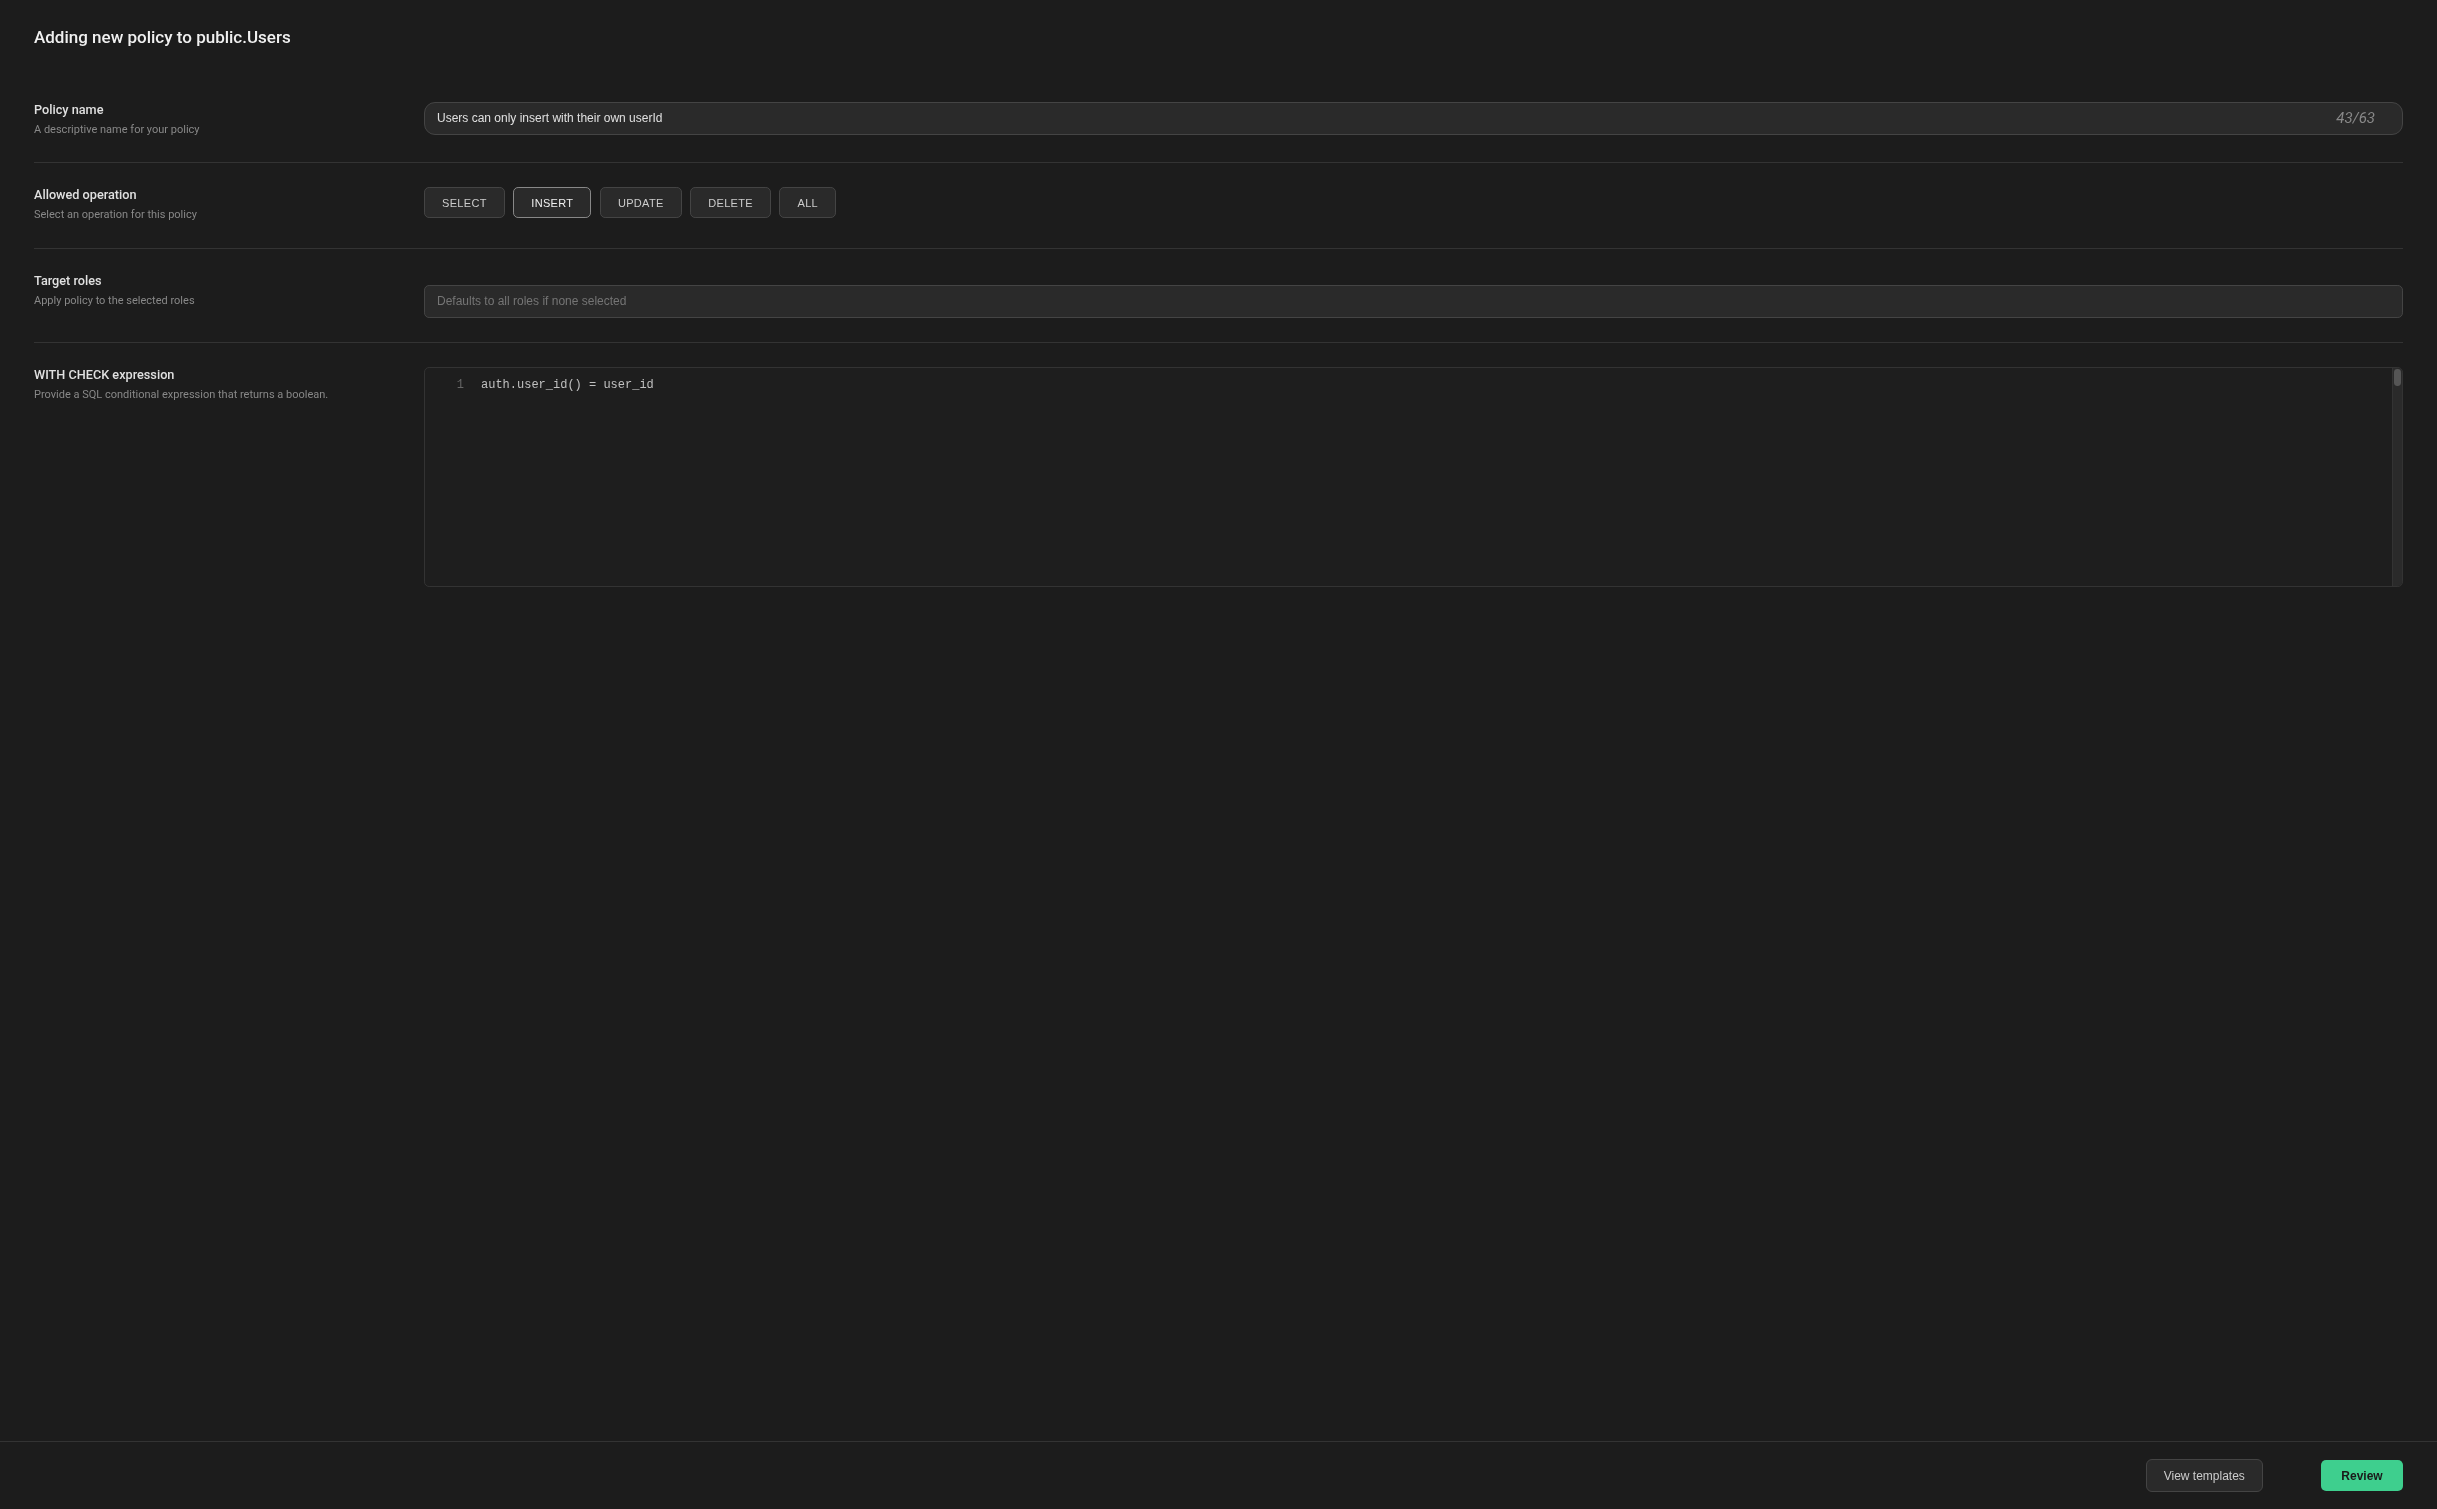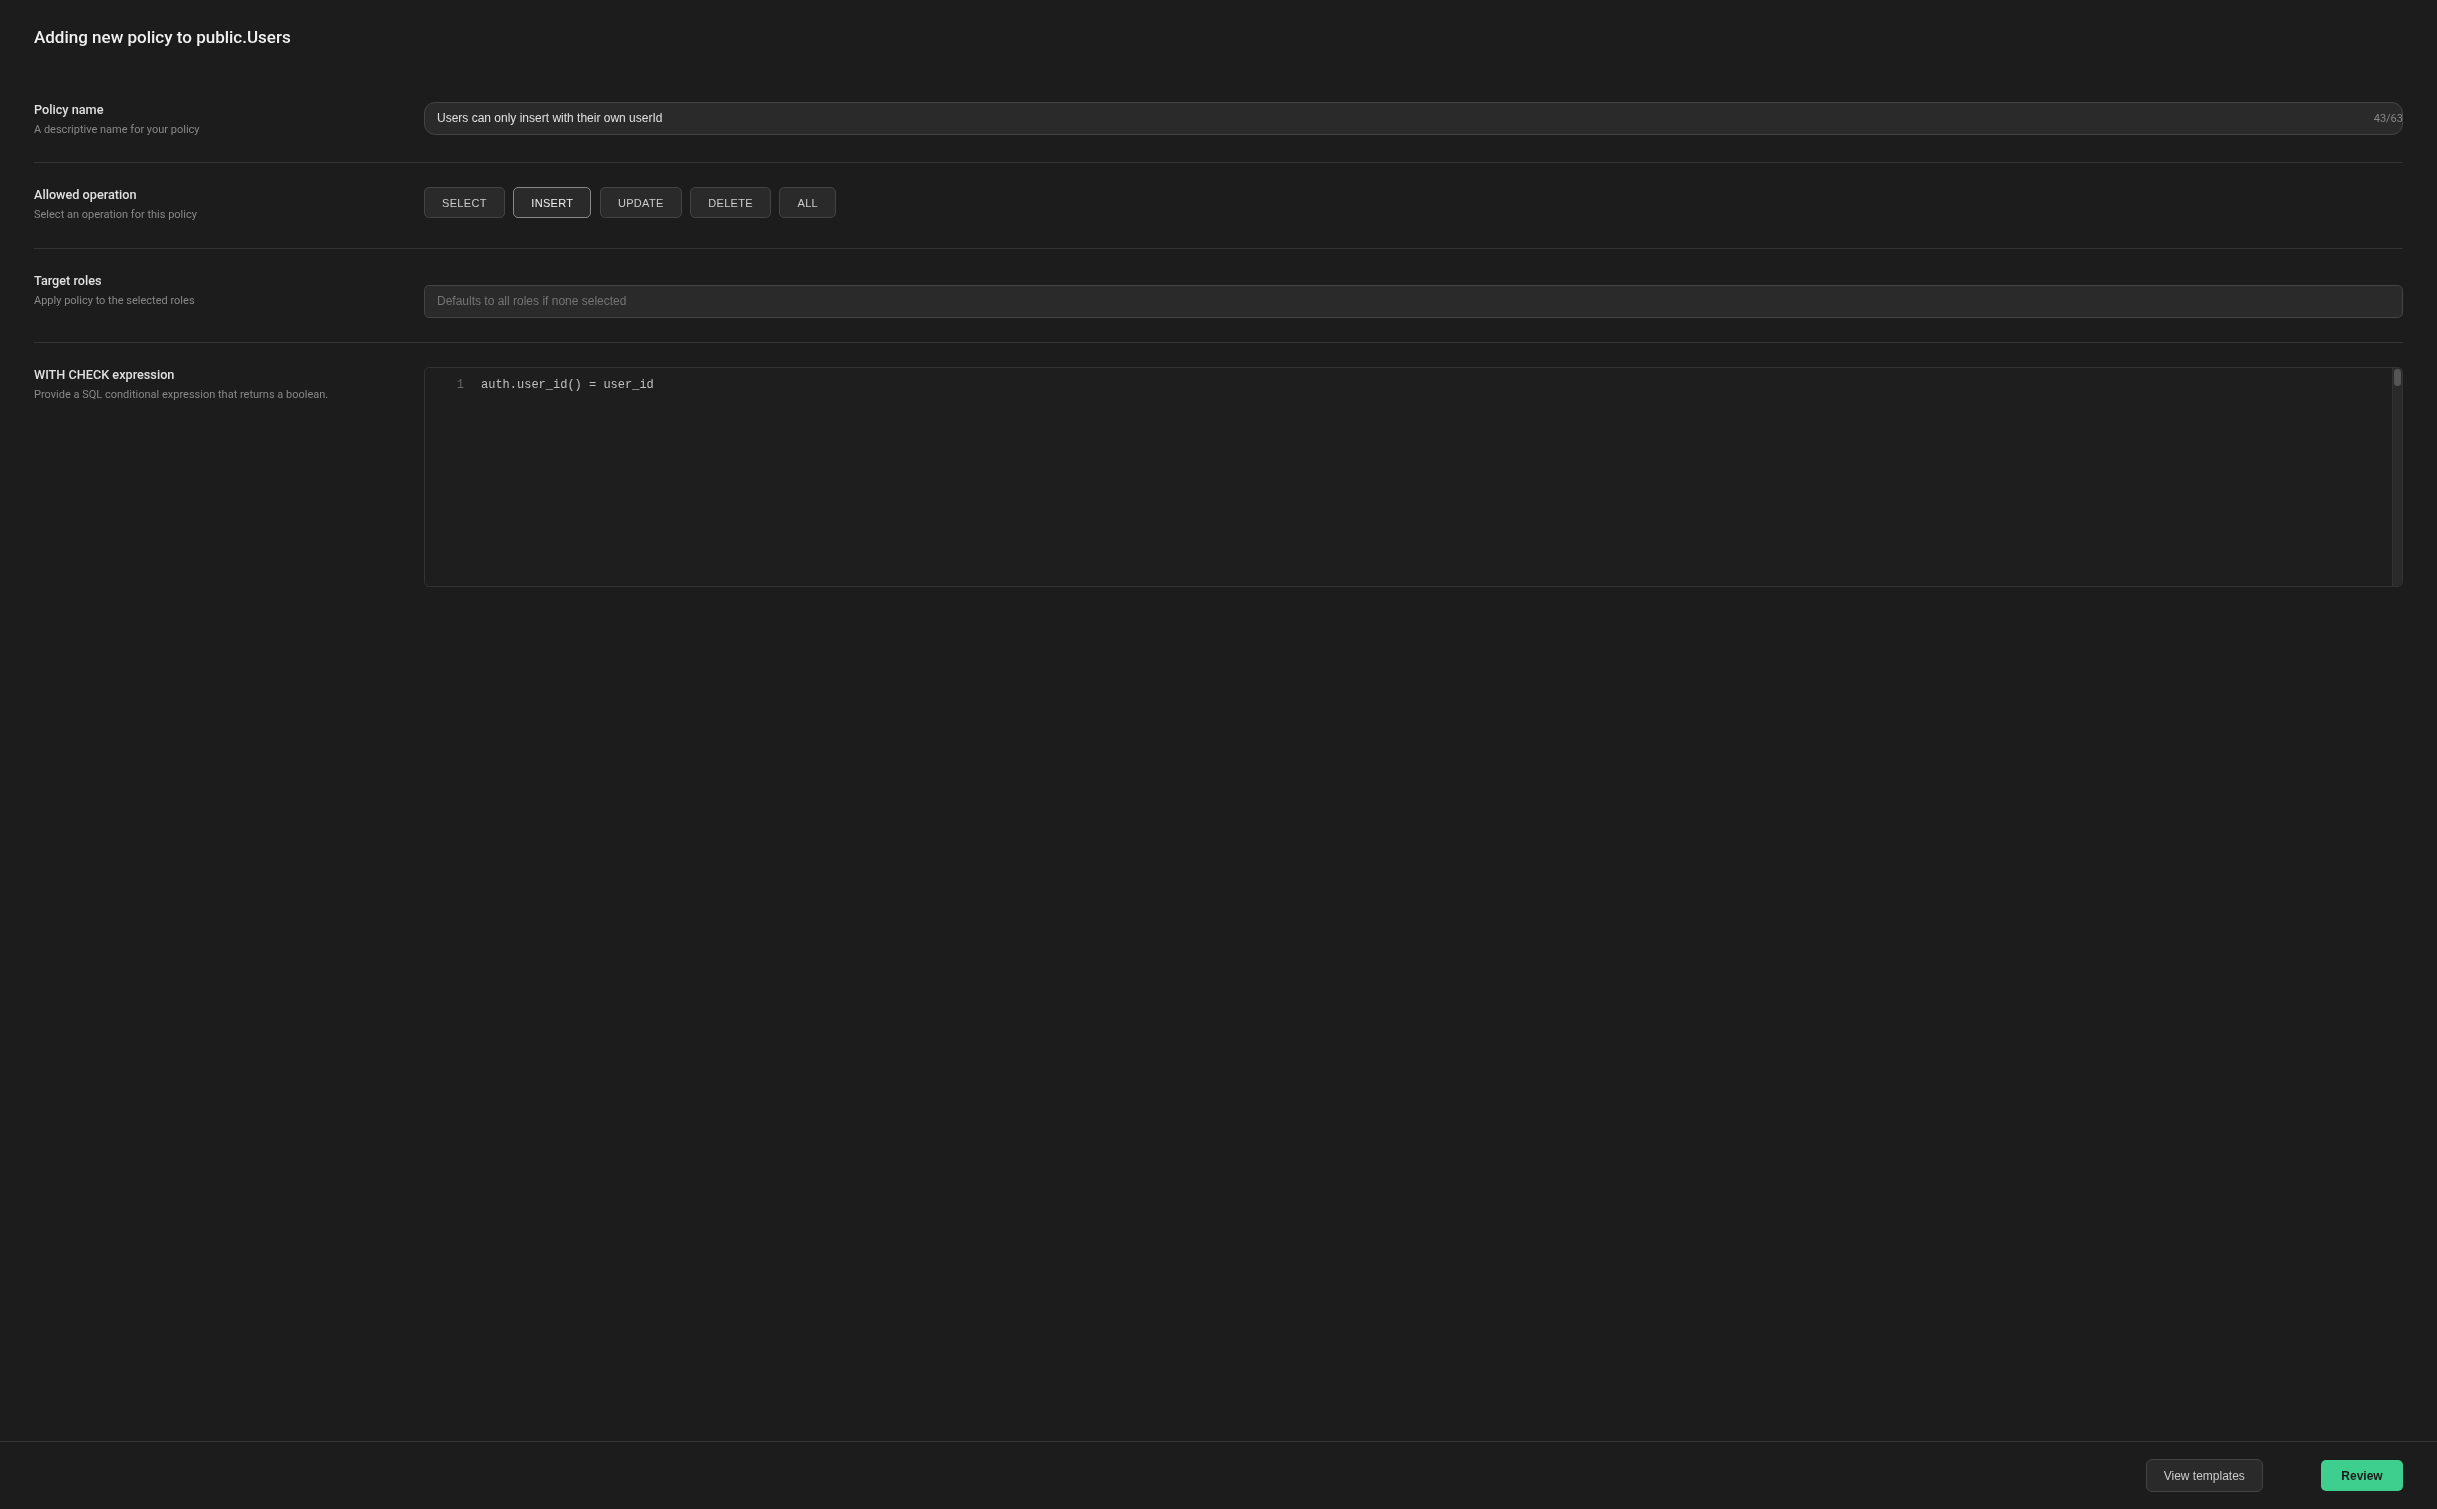--- a/index.html
+++ b/index.html
@@ -79,23 +79,24 @@
       border: 0.8px solid #444;
       border-radius: 11px;
       color: #e0e0e0;
       font-size: 12px;
       padding: 8.5px 68px 8.5px 12px;
       outline: none;
     }
 
     .char-count {
       position: absolute;
-      right: 0;
-      font-size: 11px;
+      right: 28px;
+      font-size: 15px;
       color: #888;
+      font-style: italic;
     }
 
     
     .operation-buttons {
       display: flex;
       gap: 8.5px;
       align-items: flex-end;
       flex-wrap: wrap;
     }
 

